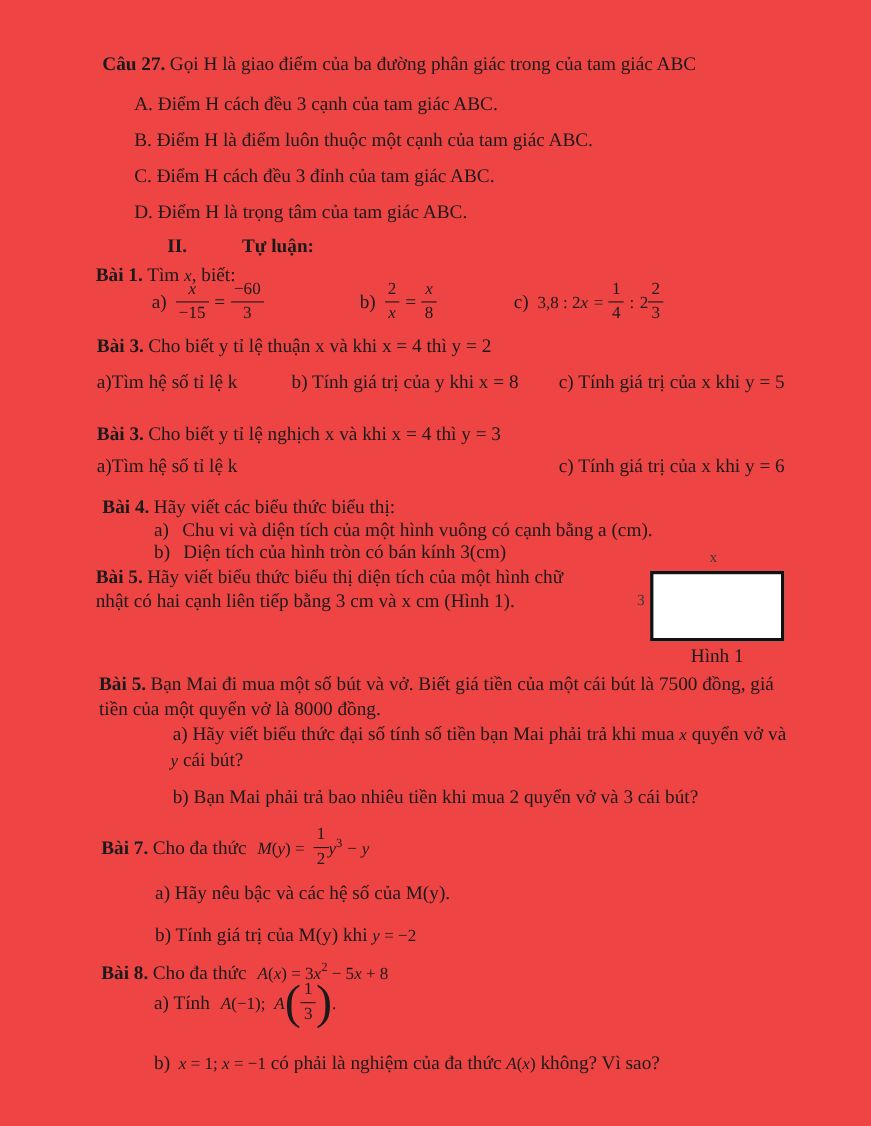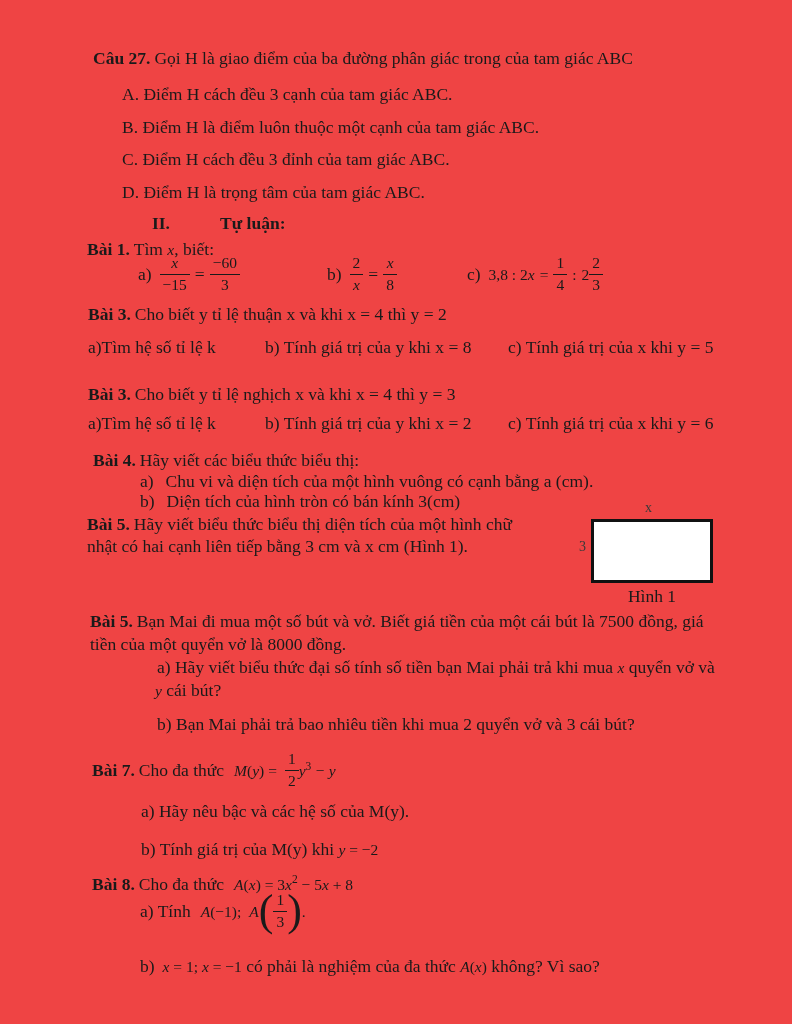--- a/index.html
+++ b/index.html
@@ -59,21 +59,20 @@
 
   <div class="line" style="left:467px;top:256px"><span class="gap8">c)</span><span class="msmall">3,8 : 2</span><span class="mi msmall">x</span><span class="meq msmall">=</span><span class="frac"><span class="fn">1</span><span class="fd">4</span></span><span class="mcolon msmall">:</span><span class="msmall">2</span><span class="frac"><span class="fn">2</span><span class="fd">3</span></span></div>
 
   <div class="line" style="left:88px;top:303px"><span class="plabel">Bài 3.</span><span>Cho biết y tỉ lệ thuận x và khi x = 4 thì y = 2</span></div>
   <div class="line" style="left:88px;top:336px">a)Tìm hệ số tỉ lệ k</div>
   <div class="line" style="left:265px;top:336px">b) Tính giá trị của y khi x = 8</div>
   <div class="line" style="left:508px;top:336px">c) Tính giá trị của x khi y = 5</div>
 
   <div class="line" style="left:88px;top:383px"><span class="plabel">Bài 3.</span><span>Cho biết y tỉ lệ nghịch x và khi x = 4 thì y = 3</span></div>
   <div class="line" style="left:88px;top:412px">a)Tìm hệ số tỉ lệ k</div>
-  <div class="line" style="left:265px;top:412px">b) Tính giá trị của y khi x = 2</div>
   <div class="line" style="left:508px;top:412px">c) Tính giá trị của x khi y = 6</div>
 
   <div class="line" style="left:93px;top:449px"><span class="plabel">Bài 4.</span><span>Hãy viết các biểu thức biểu thị:</span></div>
   <div class="line" style="left:140px;top:470px"><span class="gap12">a)</span><span>Chu vi và diện tích của một hình vuông có cạnh bằng a (cm).</span></div>
   <div class="line" style="left:140px;top:490px"><span class="gap12">b)</span><span>Diện tích của hình tròn có bán kính 3(cm)</span></div>
 
   <div class="line" style="left:87px;top:513px"><span class="plabel">Bài 5.</span><span>Hãy viết biểu thức biểu thị diện tích của một hình chữ</span></div>
   <div class="line" style="left:87px;top:535px">nhật có hai cạnh liên tiếp bằng 3 cm và x cm (Hình 1).</div>
 
   <div id="fig-rect"></div>

